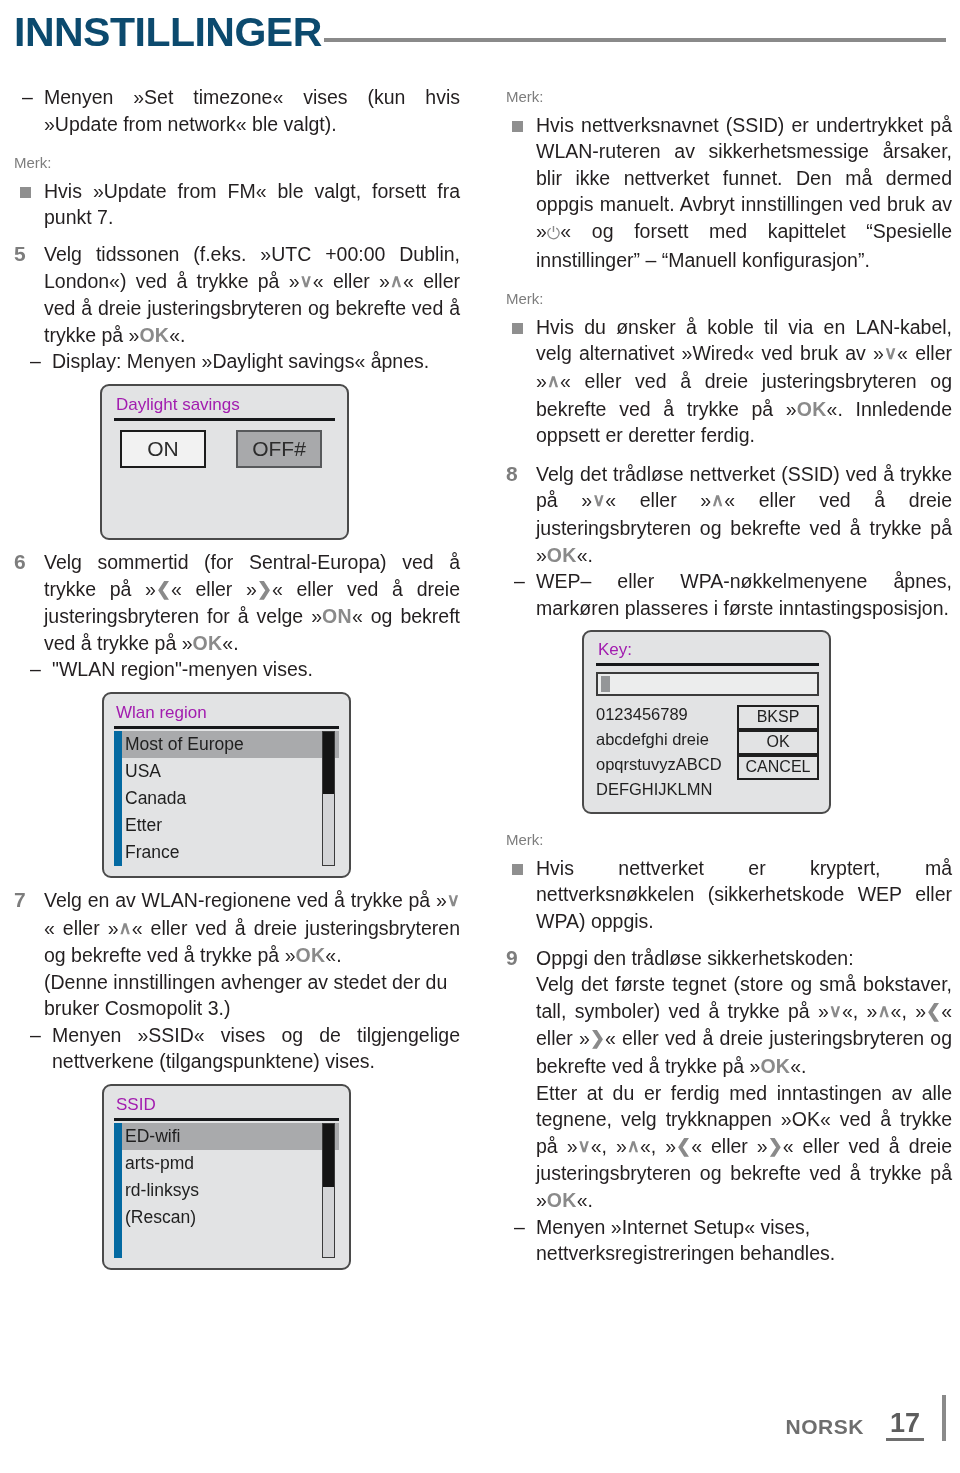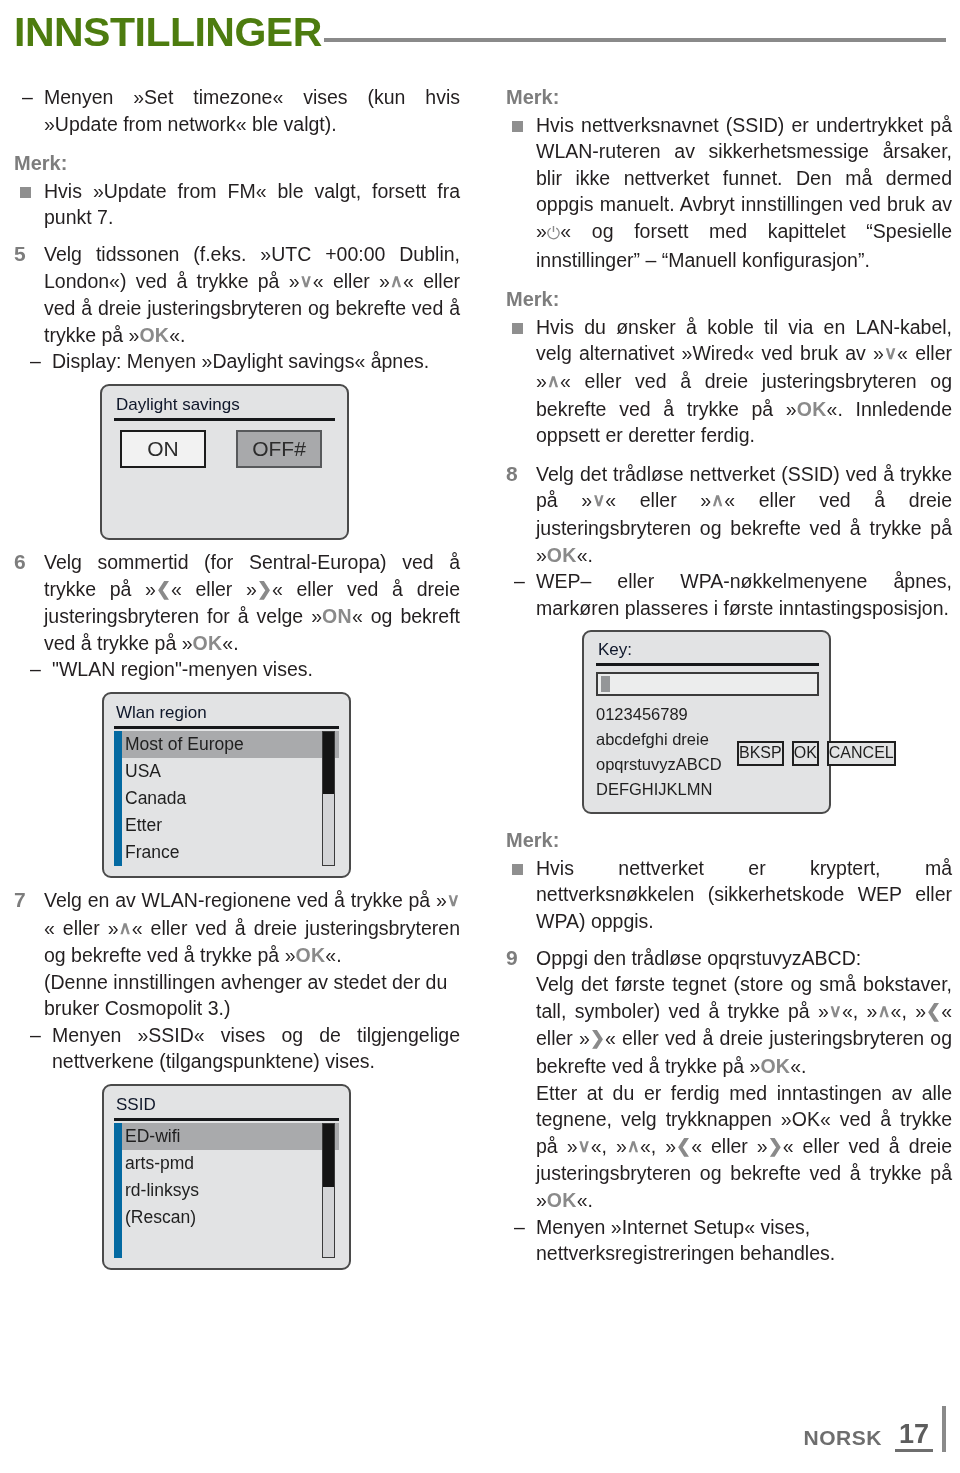--- a/index.html
+++ b/index.html
@@ -27,21 +27,21 @@
     top: 4px;
     right: 14px;
     height: 56px;
     display: flex;
     align-items: center;
   }
   .header-title {
     font-size: 41px;
     font-weight: bold;
     letter-spacing: -0.5px;
-    color: #4d7c0f;
+    color: #0c4a6e;
     line-height: 1;
     white-space: nowrap;
     text-align: center;
   }
   .header-rule {
     flex: 1;
     height: 4px;
     background: #8a8a8a;
     margin-left: 2px;
     margin-top: 16px;
@@ -55,23 +55,23 @@
     font-size: 19.5px;
     line-height: 26.6px;
   }
   .col-left { left: 14px; }
   .col-right { left: 506px; }
 
   
   p { margin: 0; }
 
   .note-head {
-    font-weight: bold;
+    font-weight: normal;
     color: #7d7d7d;
-    font-size: 20px;
+    font-size: 15px;
     margin-top: 13px;
     margin-bottom: 1px;
   }
 
   .bullet-item {
     position: relative;
     padding-left: 30px;
     text-align: justify;
   }
   .bullet-sq {
@@ -133,21 +133,21 @@
     background: #e2e3e4;
     border: 2px solid #4a4a4a;
     border-radius: 9px;
     box-sizing: border-box;
     position: relative;
     margin: 9px 0 9px 86px;
     padding: 8px 12px 10px 12px;
   }
   .screen-title {
     font-size: 17px;
-    color: #0f172a;
+    color: #a21caf;
     line-height: 22px;
     padding-left: 2px;
   }
   .screen-rule {
     height: 3px;
     background: #16181a;
     margin: 2px 0 0 0;
   }
 
   
@@ -257,43 +257,44 @@
   }
   .key-chars {
     flex: 1;
     font-size: 16.5px;
     line-height: 25px;
     color: #1f1f1f;
   }
   .key-btns {
     width: 82px;
     display: flex;
-    gap: 8px;
+    flex-direction: column;
+    gap: 0;
     padding-top: 3px;
-    align-items: center;
   }
   .key-btn {
     height: 25px;
     border: 2px solid #1f1f1f;
     background: #e2e3e4;
     display: flex;
     align-items: center;
     justify-content: center;
     font-size: 16px;
     color: #1f1f1f;
     box-sizing: border-box;
   }
 
   
   .footer {
     position: absolute;
     right: 14px;
-    bottom: 21px;
+    bottom: 32px;
     display: flex;
     align-items: flex-end;
+    gap: 9px;
   }
   .footer-lang {
     font-size: 21px;
     font-weight: bold;
     color: #6e6e6e;
     letter-spacing: 0.5px;
     margin-right: 13px;
     margin-bottom: 2px;
   }
   .footer-page {
@@ -452,21 +453,21 @@
     </div>
 
     <p class="note-head">Merk:</p>
     <div class="bullet-item">
       <span class="bullet-sq"></span>
       <span>Hvis nettverket er kryptert, må nettverksnøkkelen (sikkerhetskode WEP eller WPA) oppgis.</span>
     </div>
 
     <div class="num-item nj" style="margin-top:10px">
       <span class="num-mark">9</span>
-      <span>Oppgi den trådløse opqrstuvyzABCD:</span>
+      <span>Oppgi den trådløse sikkerhetskoden:</span>
     </div>
     <div class="num-item">
       <span>Velg det første tegnet (store og små bokstaver, tall, symboler) ved å trykke på »</span><span class="ar">∨</span><span>«, »</span><span class="ar">∧</span><span>«, »</span><span class="ar">❮</span><span>« eller »</span><span class="ar">❯</span><span>« eller ved å dreie justeringsbryteren og bekrefte ved å trykke på »</span><span class="k">OK</span><span>«.</span>
     </div>
     <div class="num-item">
       <span>Etter at du er ferdig med inntastingen av alle tegnene, velg trykknappen »OK« ved å trykke på »</span><span class="ar">∨</span><span>«, »</span><span class="ar">∧</span><span>«, »</span><span class="ar">❮</span><span>« eller »</span><span class="ar">❯</span><span>« eller ved å dreie justeringsbryteren og bekrefte ved å trykke på »</span><span class="k">OK</span><span>«.</span>
     </div>
     <div class="dash-item nj" style="padding-left:30px">
       <span class="dash-mark" style="left:8px">–</span>
       <span>Menyen »Internet Setup« vises, nettverksregistreringen behandles.</span>

